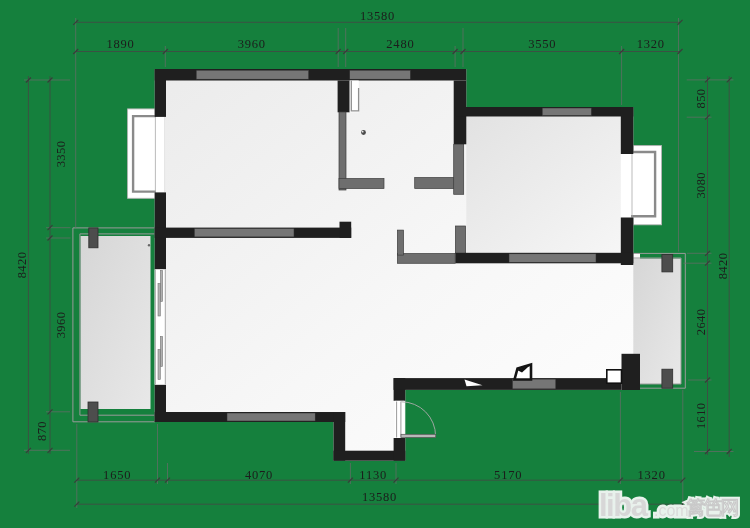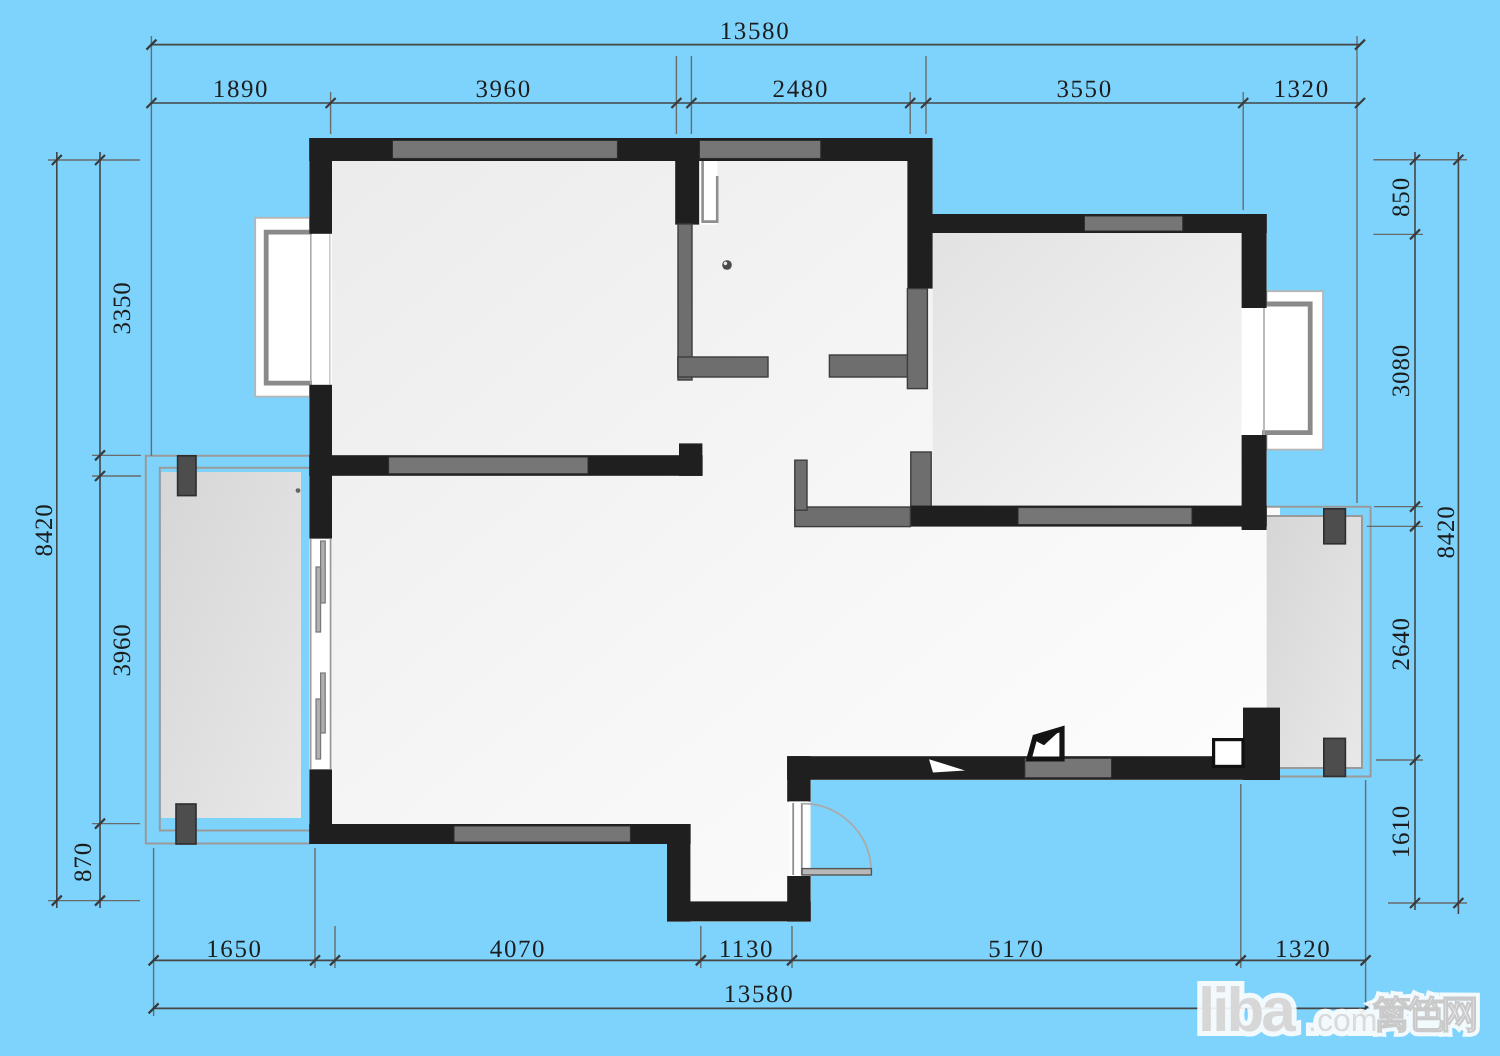--- a/index.html
+++ b/index.html
@@ -1,16 +1,16 @@
 <!DOCTYPE html>
 <html><head>
 <meta charset="utf-8">
 <style>
   html,body{margin:0;padding:0;background:#ffffff;}
-  #page{position:relative;width:750px;height:528px;background:#7dd3fc;overflow:hidden;
+  #page{position:relative;width:750px;height:528px;background:#15803d;overflow:hidden;
         font-family:"Liberation Serif", serif;}
   svg{position:absolute;left:0;top:0;}
 </style>
 </head>
 <body>
 
 <div id="page">
 <svg width="750" height="528" viewBox="0 0 750 528">
 <defs>
   <linearGradient id="room" x1="0" y1="0" x2="1" y2="1">

